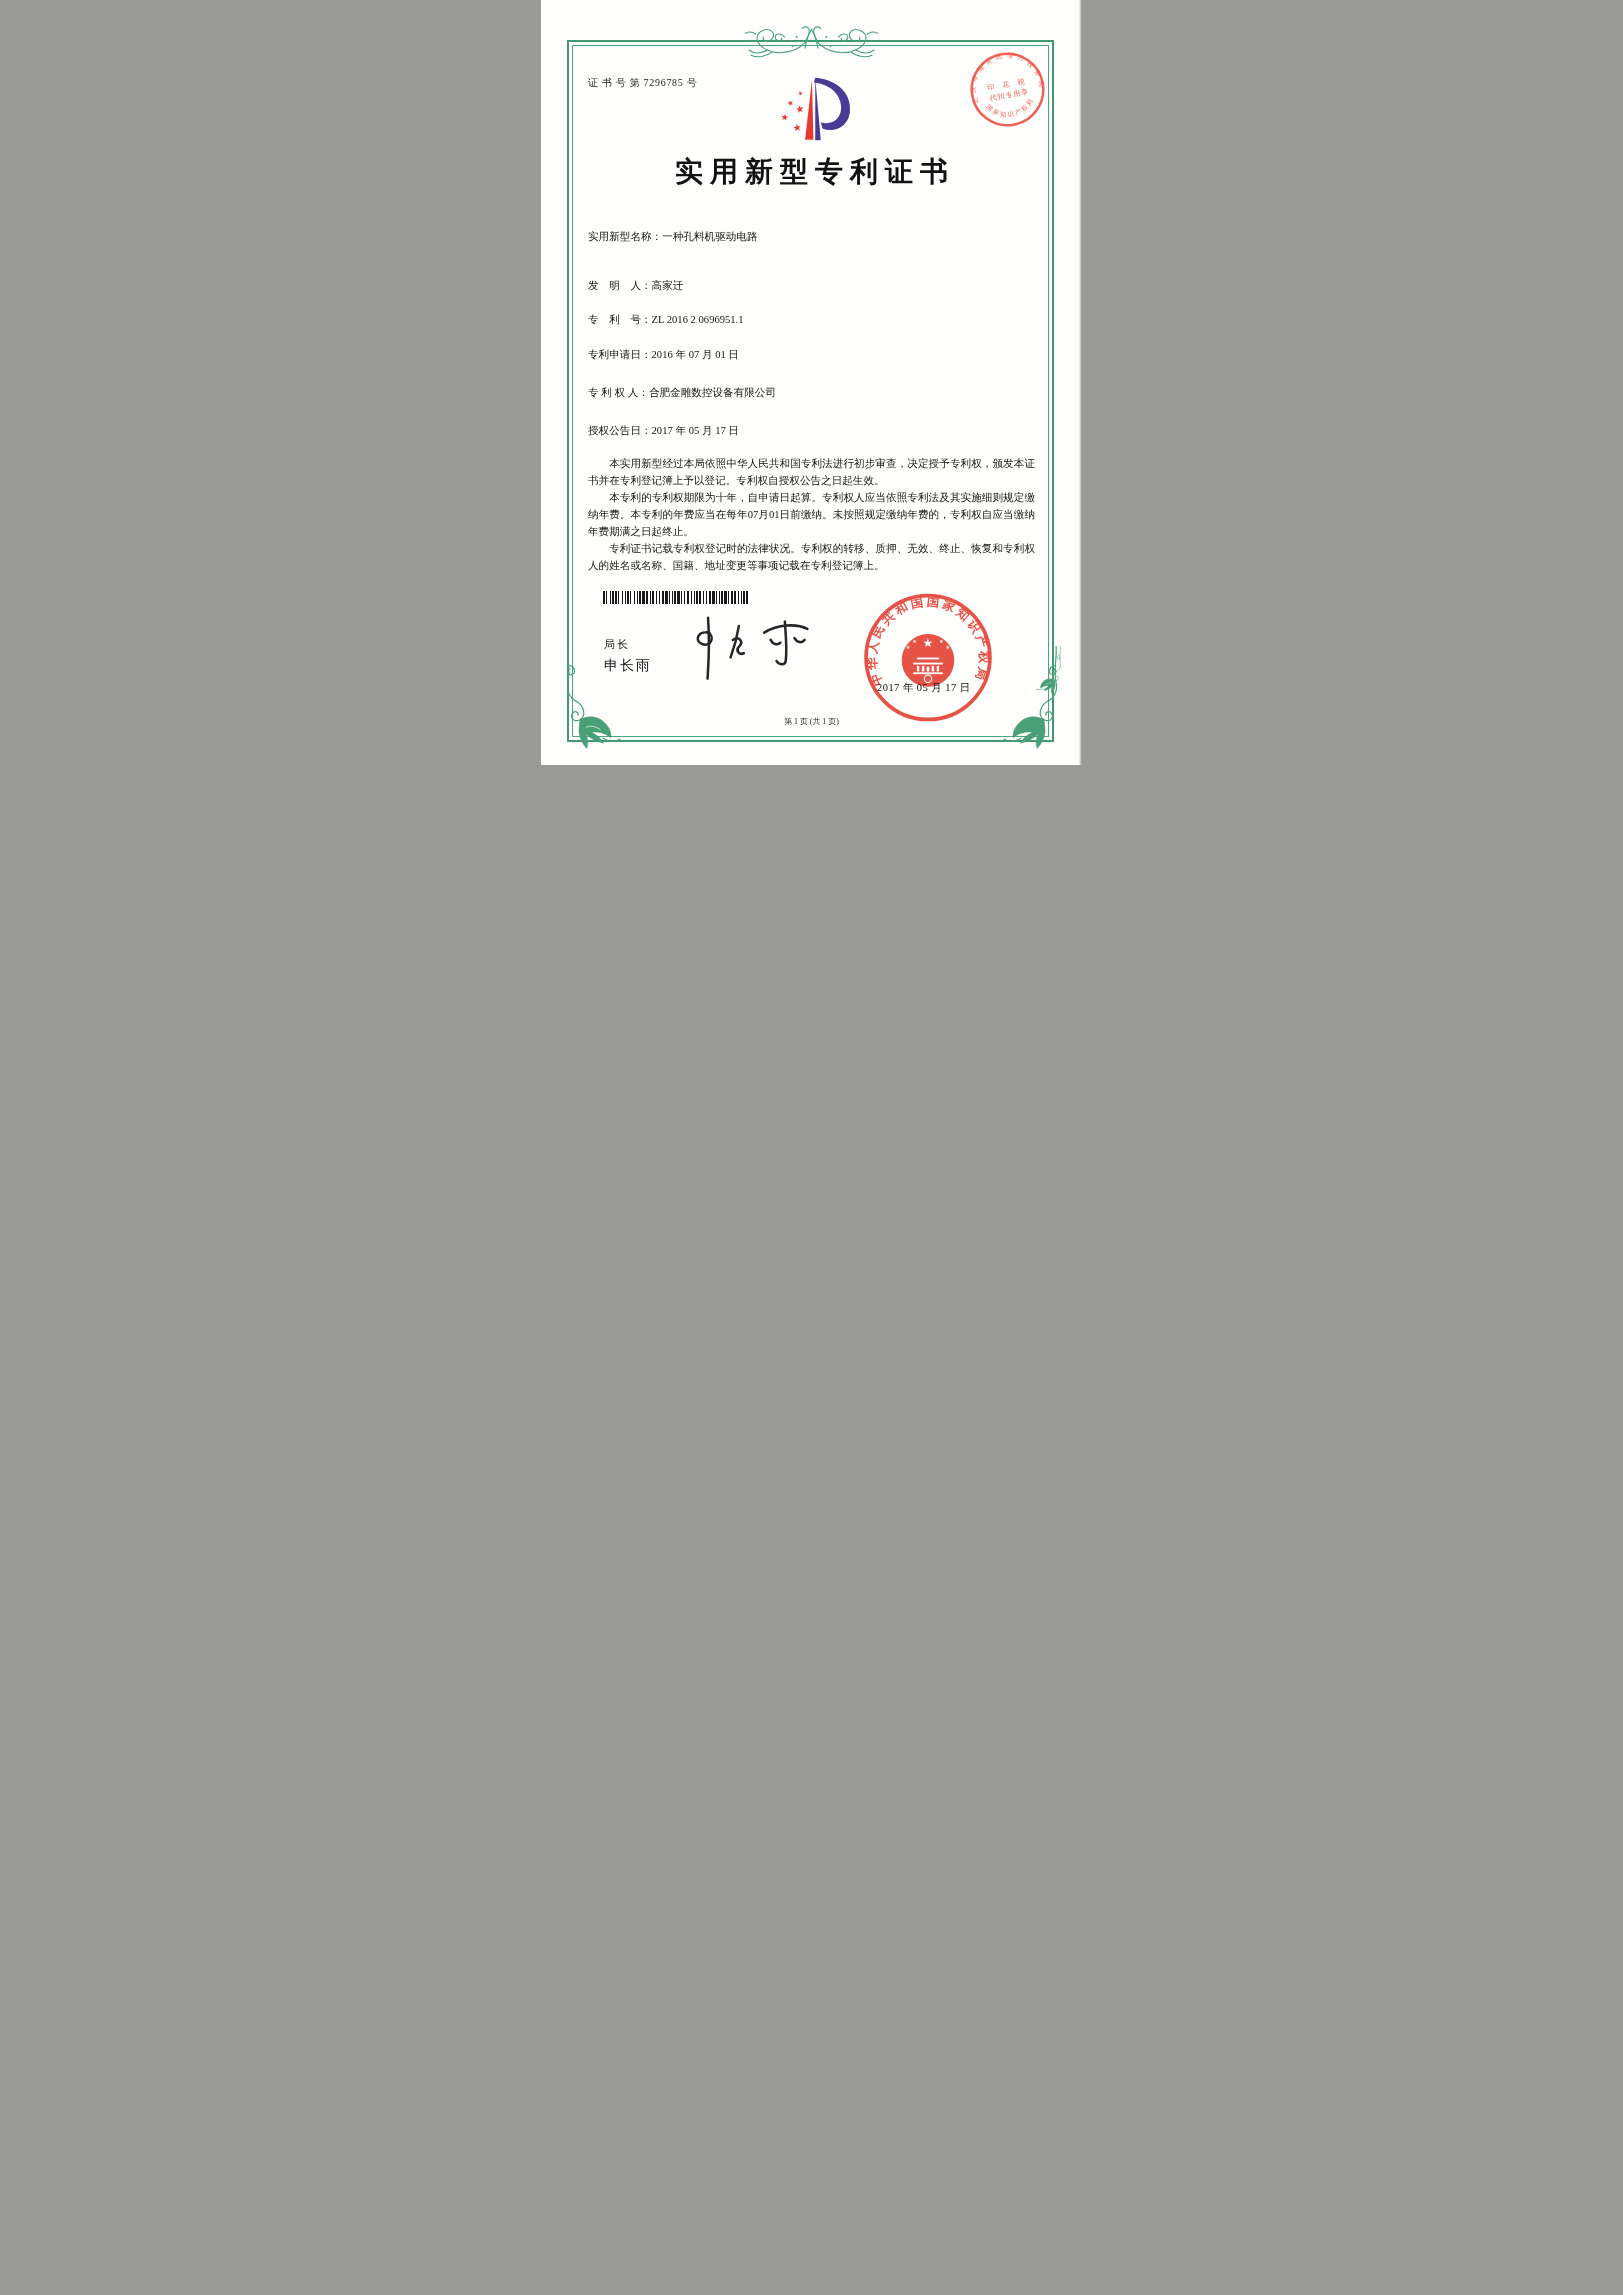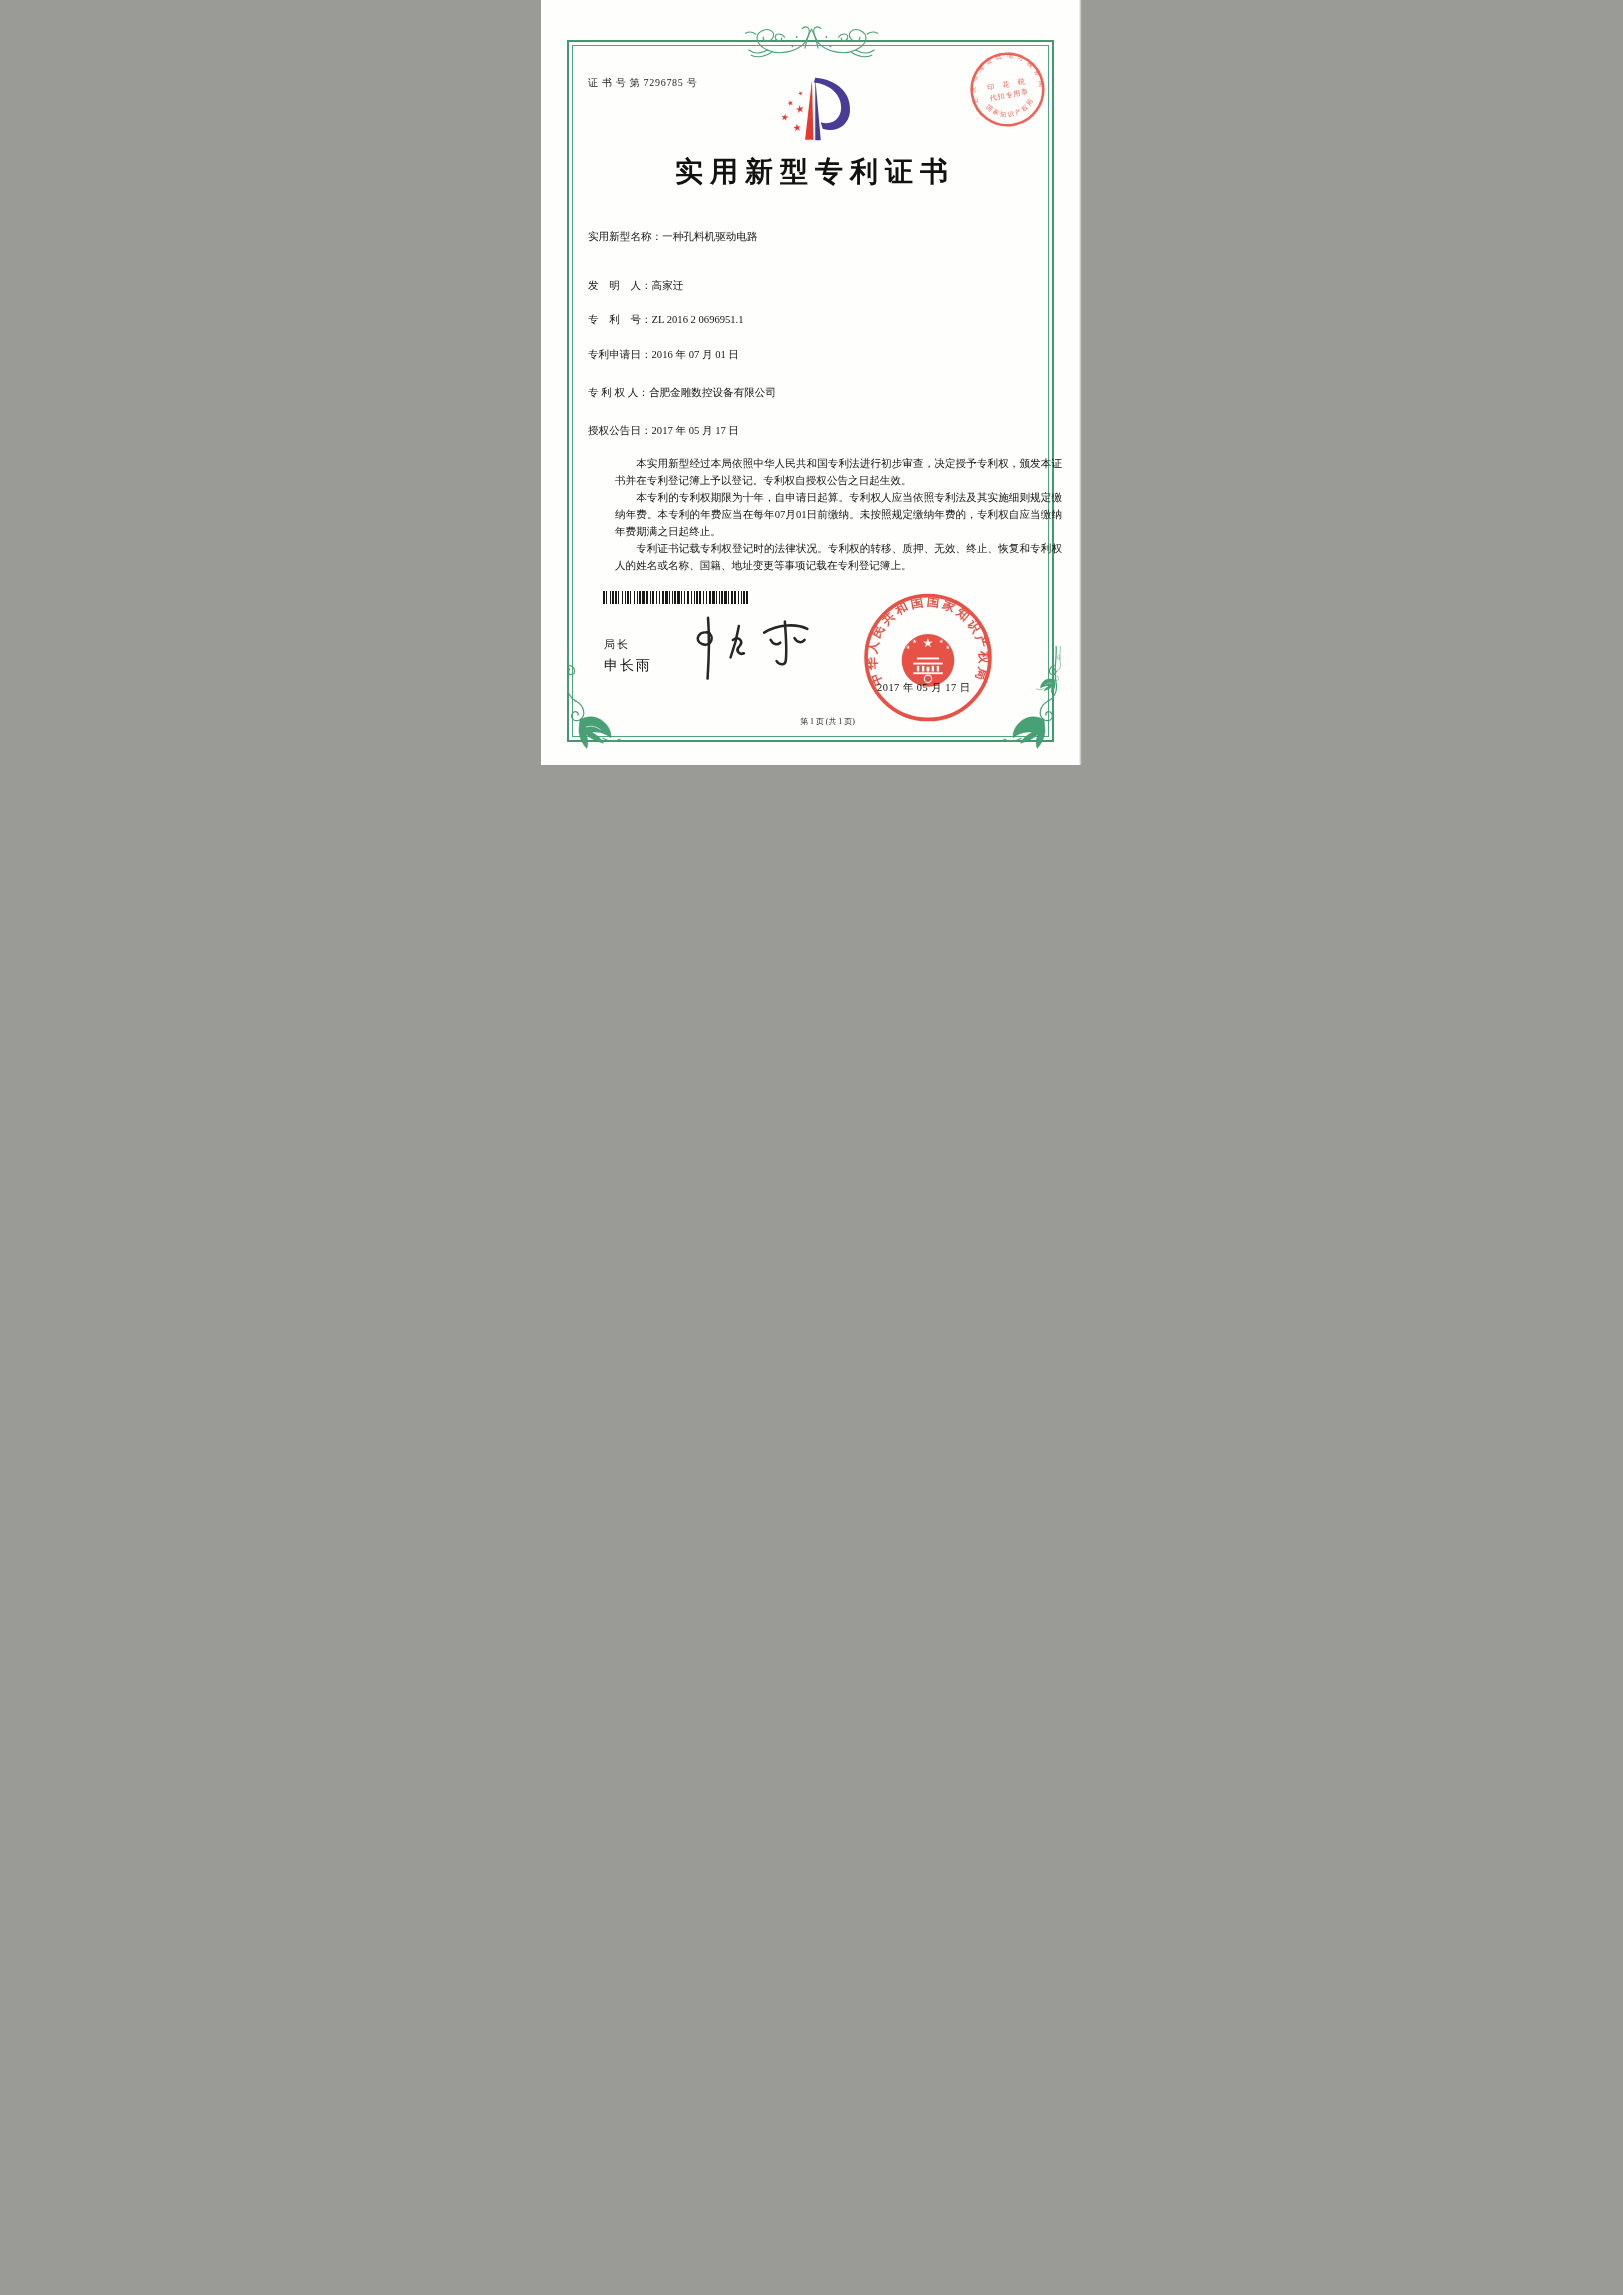--- a/index.html
+++ b/index.html
@@ -41,21 +41,21 @@
     position:absolute;left:0;top:153px;width:100%;margin:0;
     text-align:center;font-size:28px;font-weight:bold;
     letter-spacing:7px;padding-left:7px;box-sizing:border-box;color:#121212;
   }
   
   .field-row{position:absolute;left:47px;font-size:10.6px;white-space:nowrap;color:#141414;}
   .f0{top:230px}.f1{top:279px}.f2{top:313px}.f3{top:348px}.f4{top:386px}.f5{top:424px}
   
   .body-text{
     position:absolute;left:47px;top:455px;width:447px;
-    font-size:10.6px;line-height:17px;text-align:justify;color:#141414;margin-left:27px;
+    font-size:10.6px;line-height:17px;text-align:justify;color:#141414;
   }
   .body-text p{margin:0;text-indent:2em;}
   
   .barcode{
     position:absolute;left:62px;top:591px;width:150px;height:12.5px;
     display:flex;align-items:stretch;
   }
   .barcode .bar{background:#191919;height:100%;}
   .barcode .space{background:transparent;height:100%;}
   .director-label{position:absolute;left:63px;top:637px;font-size:11px;letter-spacing:1.9px;}
@@ -64,21 +64,21 @@
   .seal{position:absolute;left:320px;top:587px;opacity:.94;}
   .seal-ring-text{font-size:27px;font-weight:bold;letter-spacing:6px;fill:#e6483b;}
   .stamp-arc{font-size:13.5px;letter-spacing:9px;fill:#ef5a50;}
   .stamp-arc-b{font-size:13.5px;letter-spacing:4px;fill:#ef5a50;}
   .stamp-center{font-size:15px;fill:#ef5a50;text-anchor:middle;}
   .seal-date{
     position:absolute;left:336px;top:681px;font-size:10.4px;
     letter-spacing:0.5px;color:#111;white-space:nowrap;
   }
   .footer{
-    position:absolute;left:16px;top:716px;width:100%;
+    position:absolute;left:0;top:716px;width:100%;
     text-align:center;font-size:7.9px;color:#222;
   }
 </style>
 </head>
 <body>
 
 <div class="page">
 
   <div class="border-outer"></div>
   <div class="border-inner"></div>

